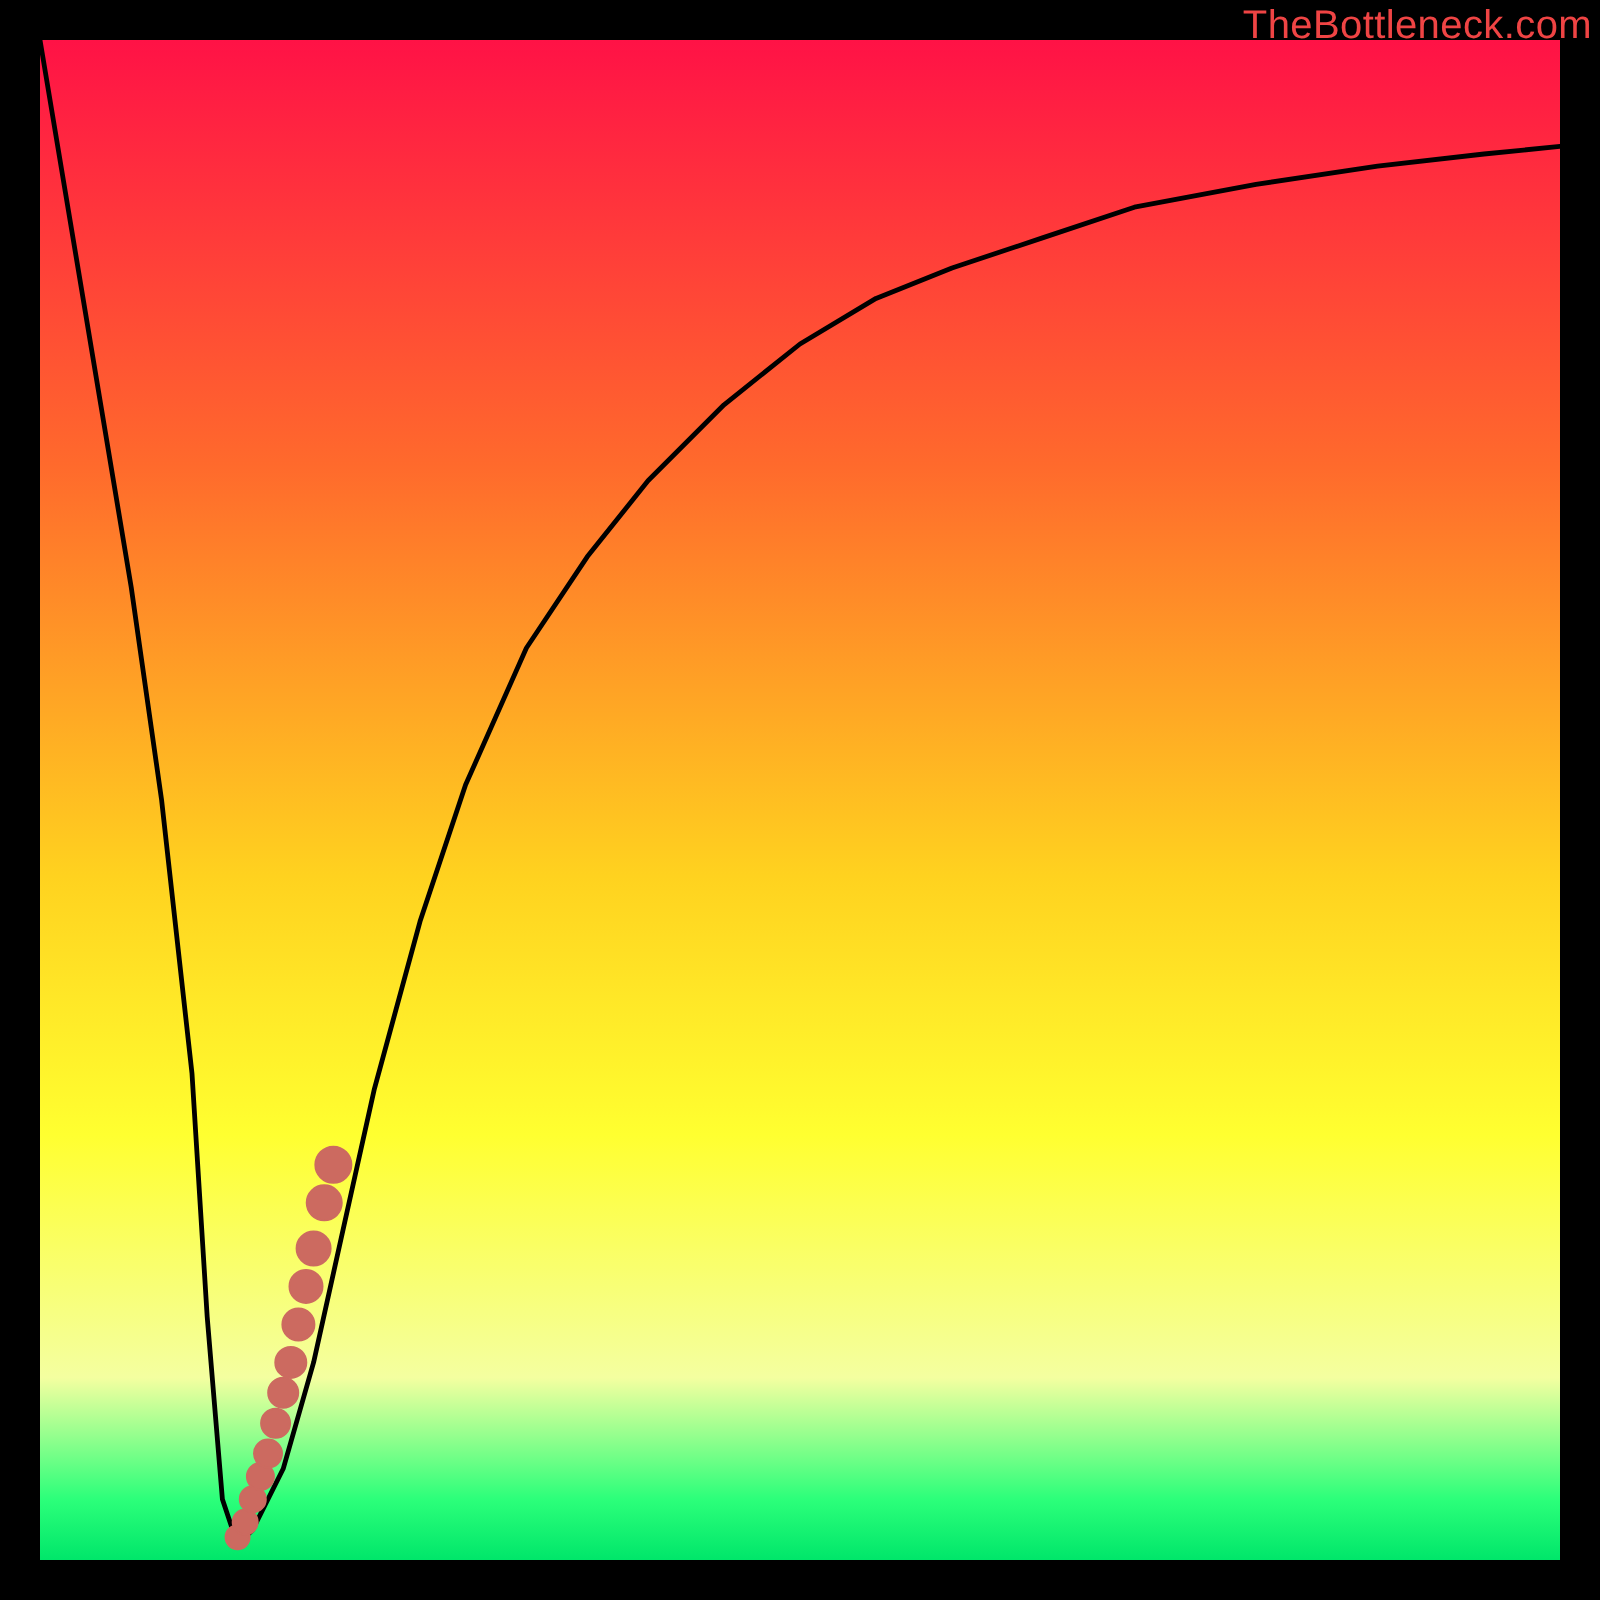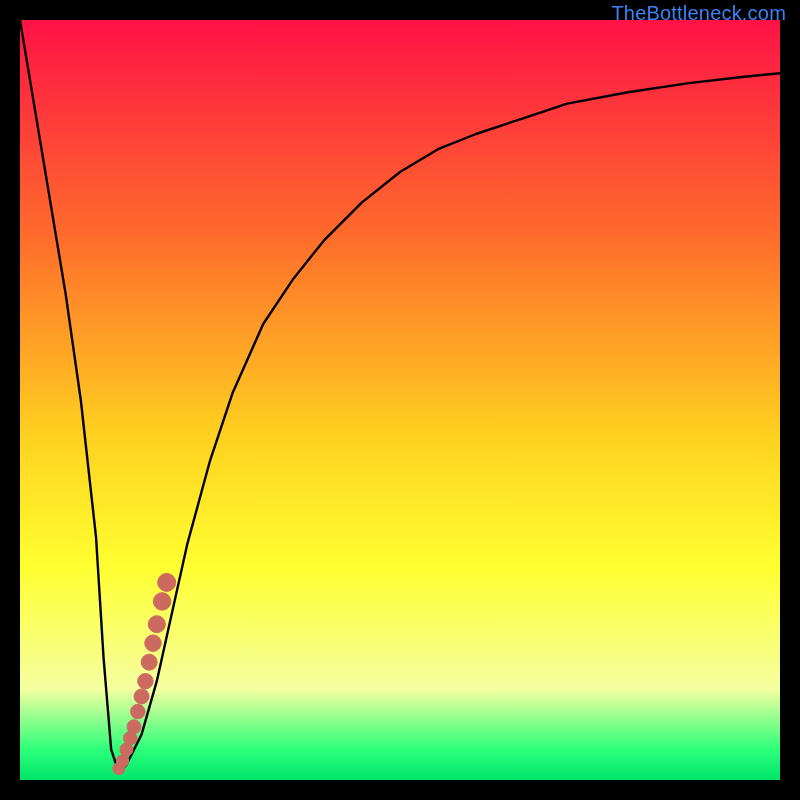--- a/index.html
+++ b/index.html
@@ -21,22 +21,22 @@
     position: absolute;
     left: 20px;
     top: 20px;
     width: 760px;
     height: 760px;
     overflow: hidden;
   }
   .watermark {
     position: absolute;
     top: 2px;
-    right: 14px;
-    color: #3b82f6;
+    right: 4px;
+    color: #ef4444;
     font-size: 20px;
     font-weight: 500;
     letter-spacing: 0.2px;
     z-index: 10;
   }
   svg { display: block; }
 </style>
 </head>
 <body>
 

